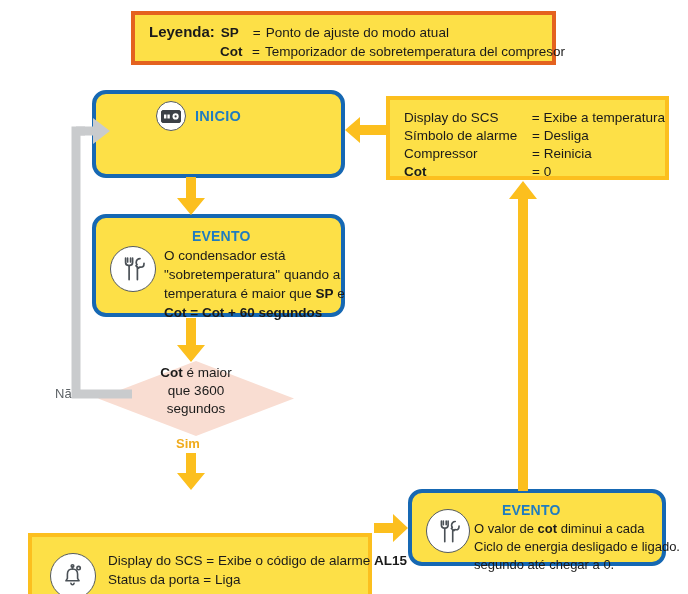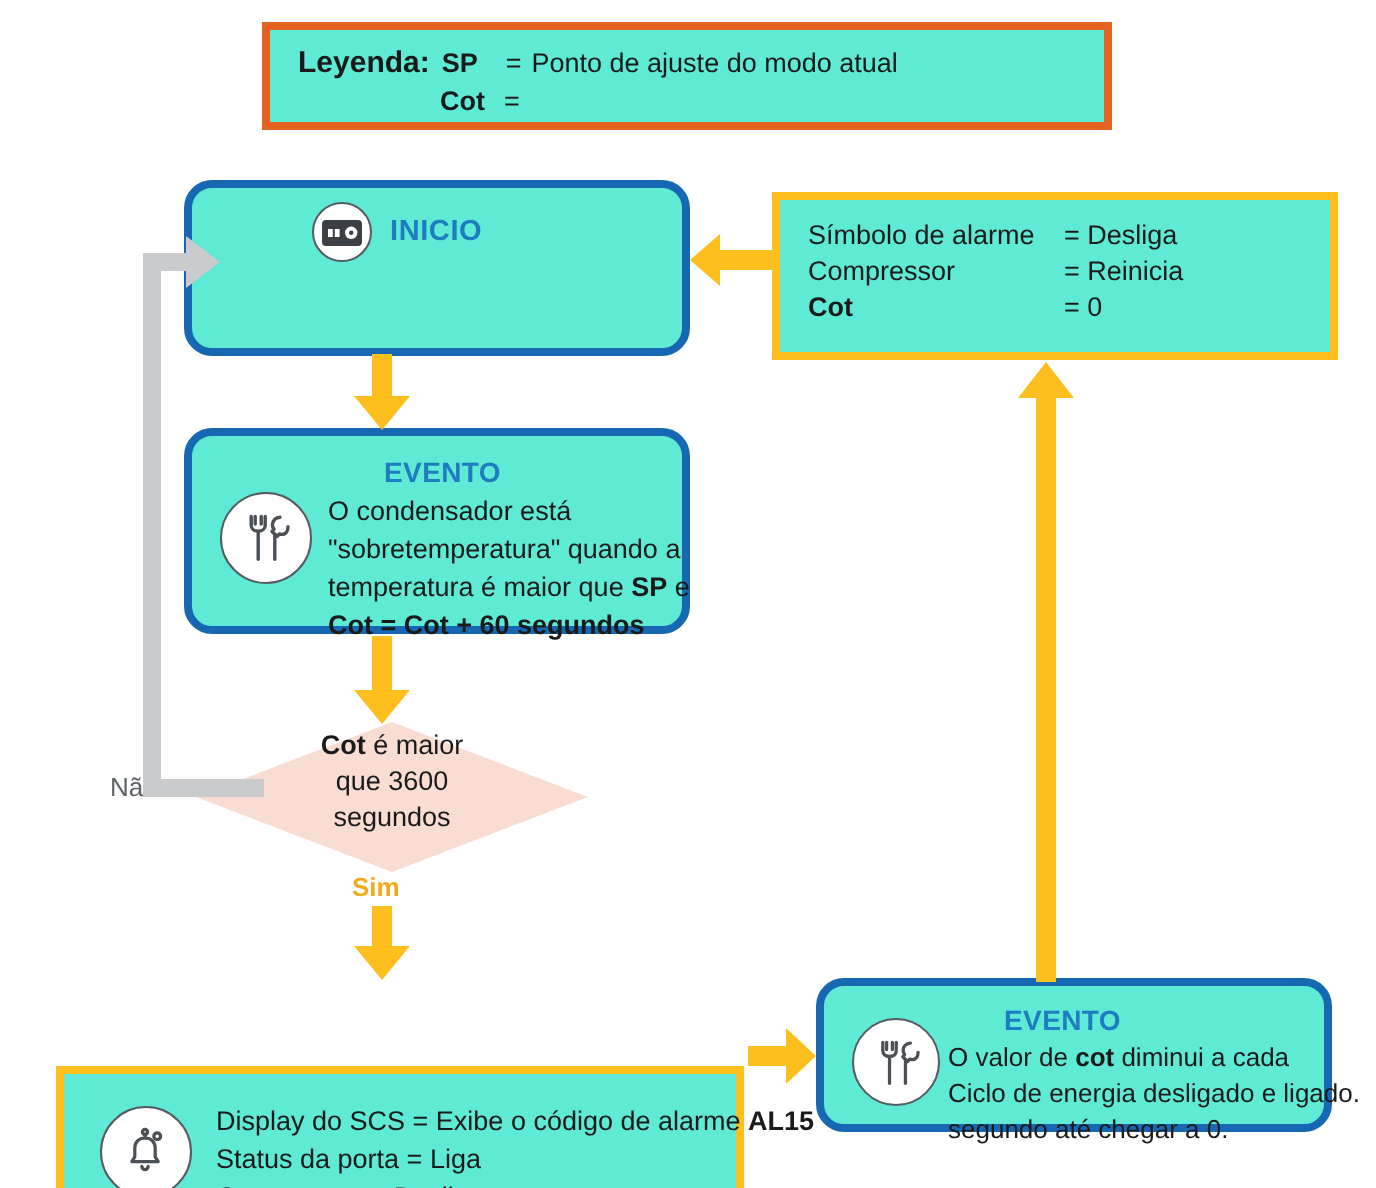--- a/index.html
+++ b/index.html
@@ -18,21 +18,21 @@
     width: 688px;
     height: 594px;
     background: #ffffff;
     overflow: hidden;
   }
 
   
   .node {
     position: absolute;
     box-sizing: border-box;
-    background: #5eead4;
+    background: #fde047;
   }
   .node.blue {
     border: 4px solid #1668b3;
     border-radius: 14px;
   }
   .node.yellow {
     border: 4px solid #fcbf1e;
     border-radius: 0;
   }
   .node.orange {
@@ -213,20 +213,21 @@
   <div id="legend" class="node orange">
     <div class="legend-row">
       <span class="legend-title">Leyenda:</span>
       <span class="legend-key">SP</span>
       <span class="legend-eq">=</span>
       <span>Ponto de ajuste do modo atual</span>
     </div>
     <div class="legend-row legend-indent">
       <span class="legend-key">Cot</span>
       <span class="legend-eq">=</span>
+      <span>Temporizador de sobretemperatura del compresor</span>
     </div>
   </div>
 
   <div id="inicio" class="node blue">
     <div id="inicio-header">
       <span class="icon-circle" style="position:relative;width:30px;height:30px;border-width:1.5px;">
         <svg width="20" height="13" viewBox="0 0 20 13" aria-hidden="true">
           <rect x="0.5" y="0.5" width="19" height="12" rx="1.5" fill="#3b4046" stroke="#3b4046"></rect>
           <rect x="3" y="4.5" width="2.4" height="4" fill="#ffffff"></rect>
           <rect x="6.4" y="4.5" width="2.4" height="4" fill="#ffffff"></rect>
@@ -303,20 +304,24 @@
     <div id="evento2-text">
       <div class="evt-head">EVENTO</div>
       <div class="body-text"><span>O valor de </span><span class="b">cot</span><span> diminui a cada</span></div>
       <div class="body-text">Ciclo de energia desligado e ligado.</div>
       <div class="body-text">segundo até chegar a 0.</div>
     </div>
   </div>
 
   <div id="reset-node" class="node yellow">
     <div class="kv-row">
+      <span class="kv-key">Display do SCS</span>
+      <span class="kv-val"><span>=</span>&nbsp;<span>Exibe a temperatura</span></span>
+    </div>
+    <div class="kv-row">
       <span class="kv-key">Símbolo de alarme</span>
       <span class="kv-val"><span>=</span>&nbsp;<span>Desliga</span></span>
     </div>
     <div class="kv-row">
       <span class="kv-key">Compressor</span>
       <span class="kv-val"><span>=</span>&nbsp;<span>Reinicia</span></span>
     </div>
     <div class="kv-row">
       <span class="kv-key b">Cot</span>
       <span class="kv-val"><span>=</span>&nbsp;<span>0</span></span>

